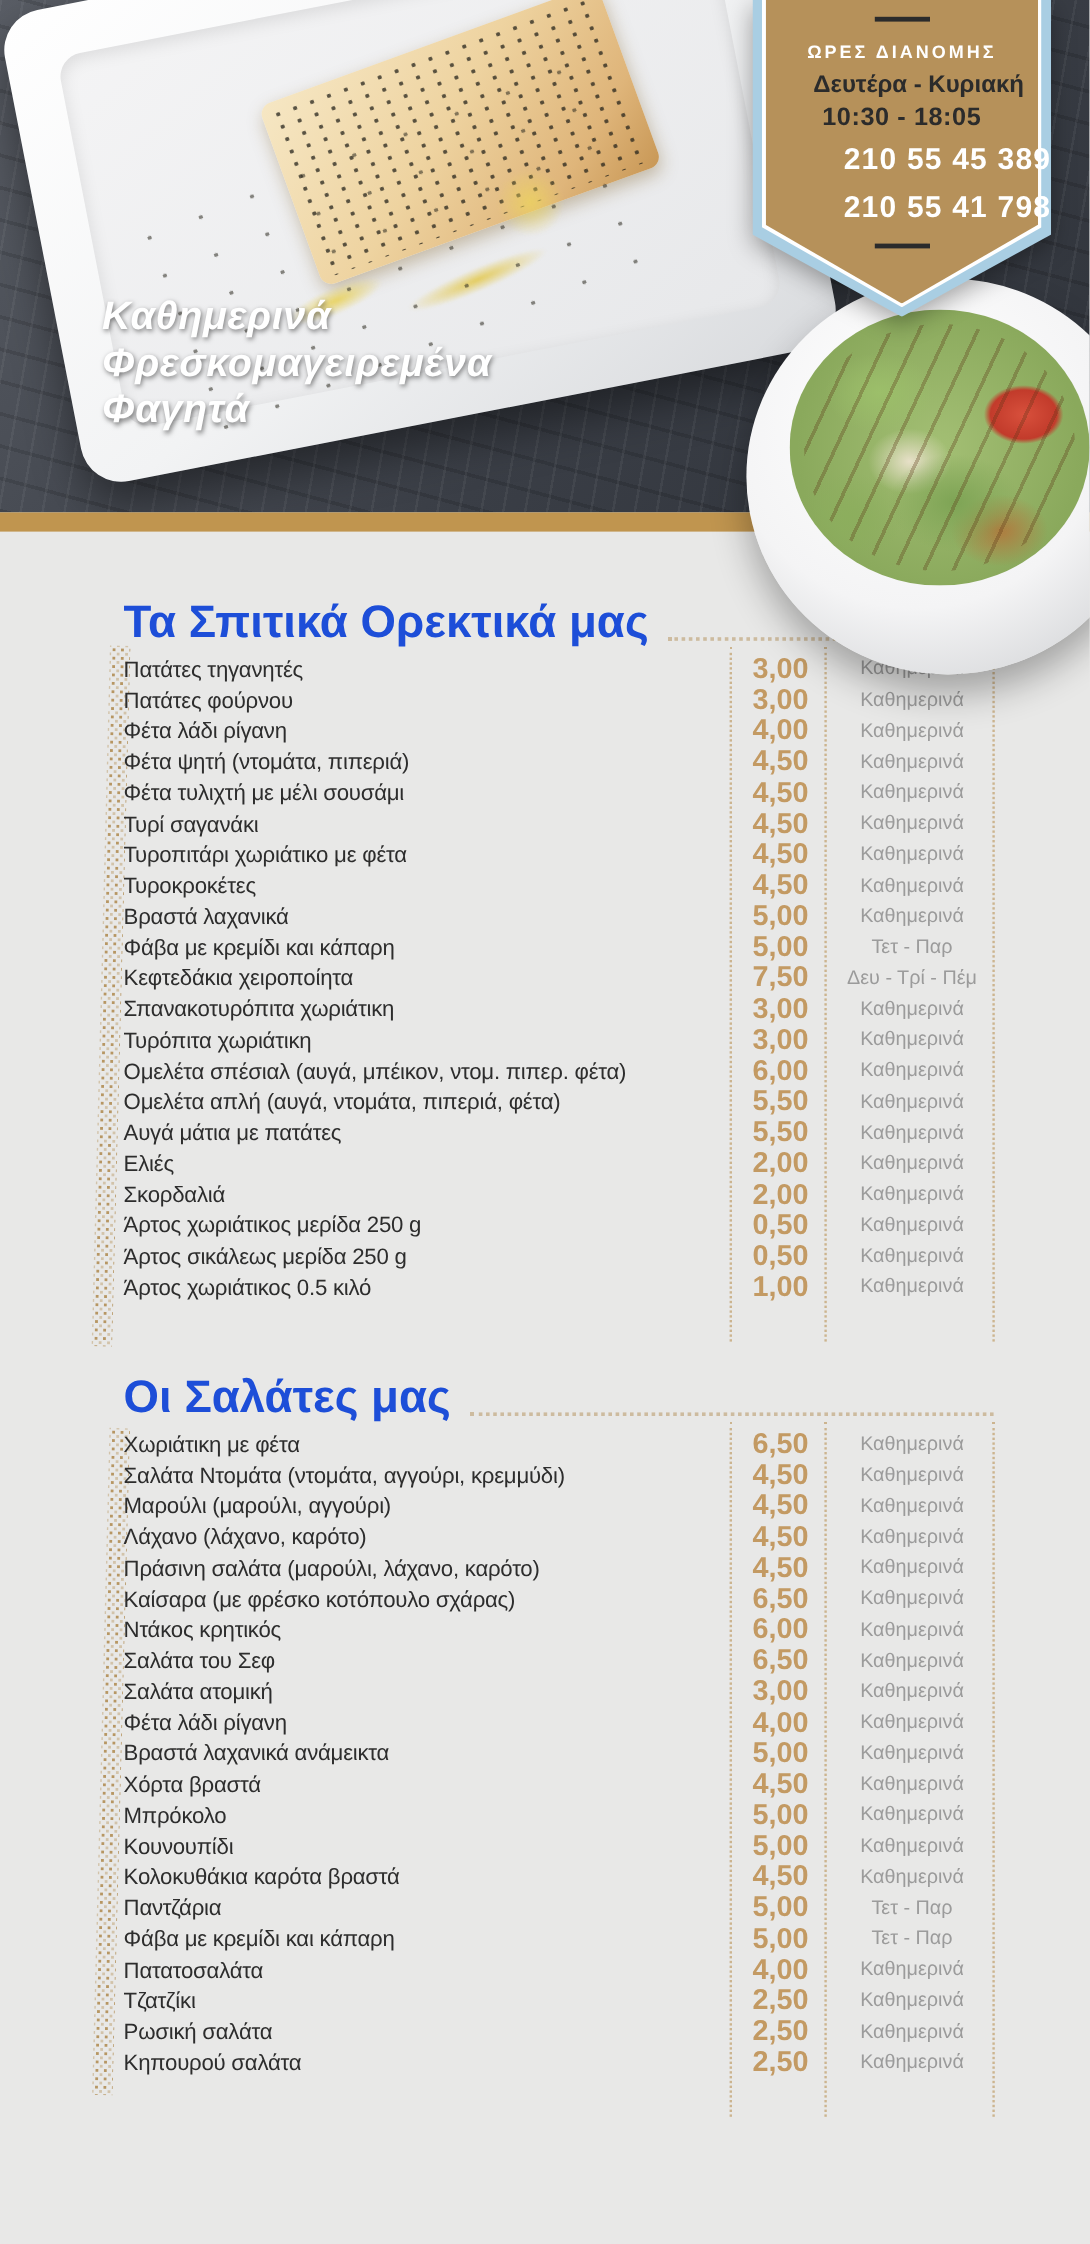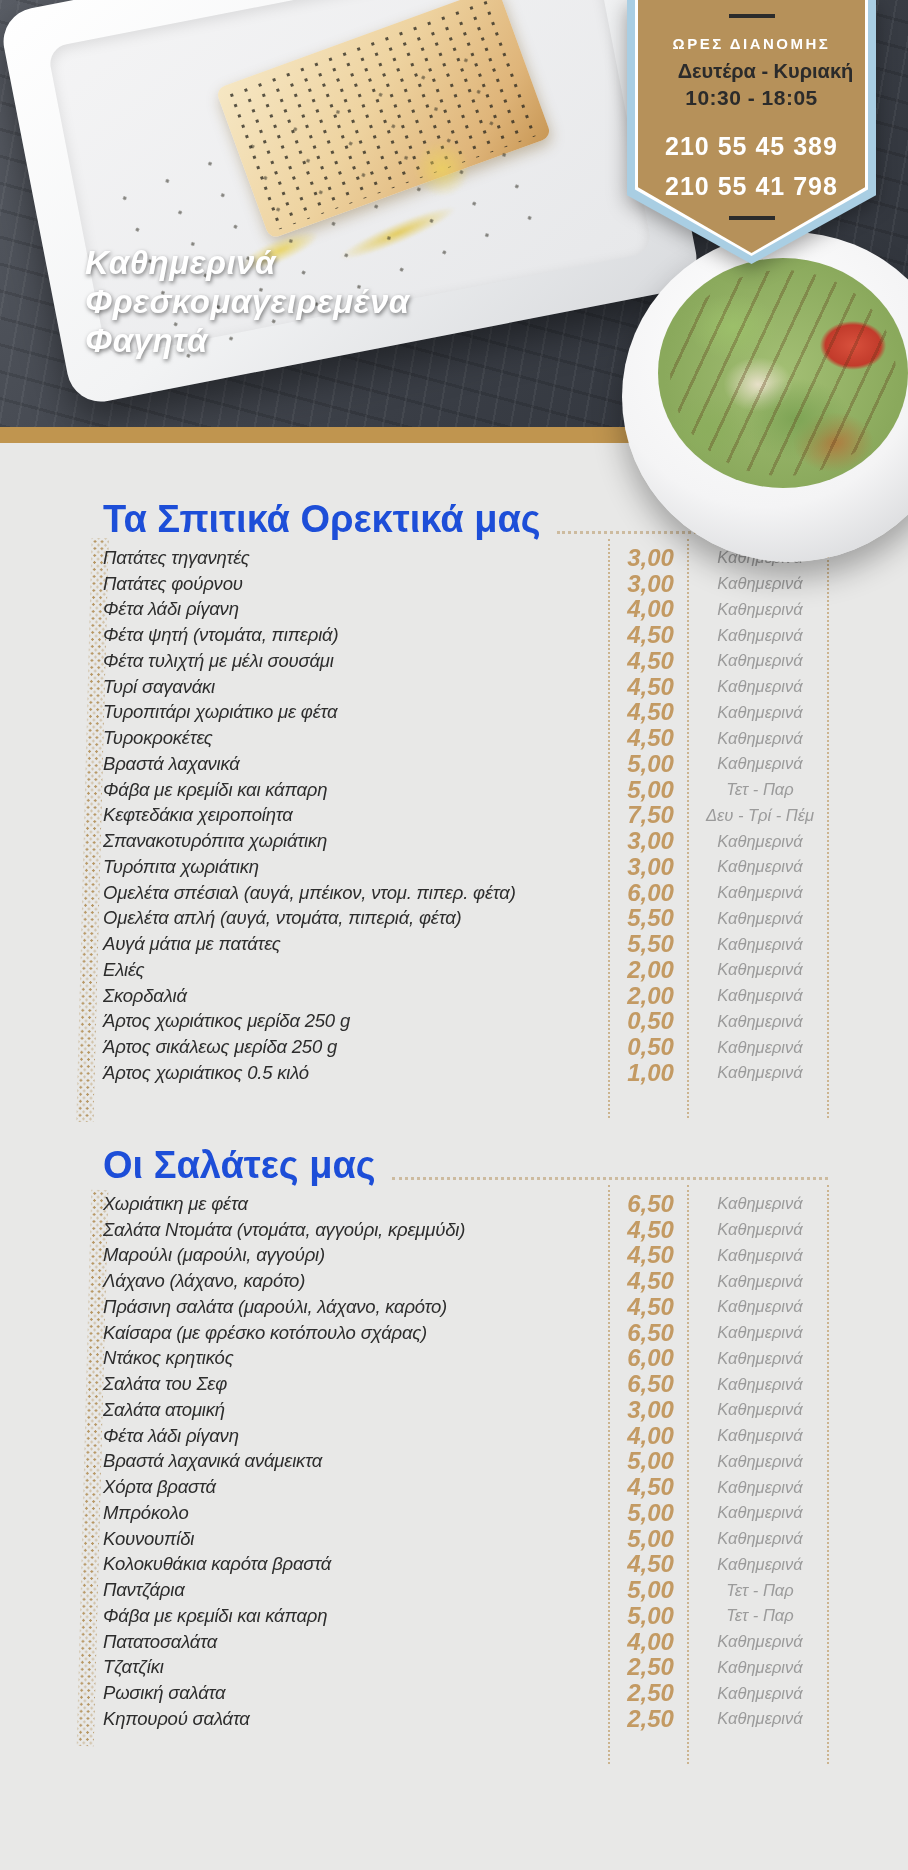--- a/index.html
+++ b/index.html
@@ -72,21 +72,21 @@
   }
   .b-blue{inset:0;background:#a9cee3;}
   .b-white{inset:0 8px 8px 8px;top:0;background:#ffffff;}
   .b-tan{inset:0 11px 11px 11px;top:0;background:#b6915a;}
   .badge-content{position:absolute;left:0;top:0;width:100%;text-align:center;z-index:2;}
   .badge-divider{width:46px;height:4px;background:#2b2b2b;margin:14px auto 0;}
   .badge-title{margin-top:17px;color:#ffffff;font-weight:bold;font-size:15px;letter-spacing:2.5px;}
   .badge-days{margin-top:8px;color:#2b2b2b;font-size:20px;font-weight:700;margin-left:28px;}
   .badge-hours{margin-top:3px;color:#2b2b2b;font-size:21px;font-weight:bold;letter-spacing:.5px;}
   .badge-phone{margin-top:0;color:#ffffff;font-size:25px;font-weight:bold;line-height:40px;letter-spacing:1px;}
-  .badge-phones{margin-top:16px;}
+  .badge-phones{margin-top:3px;text-align:right;}
   .badge-divider2{width:46px;height:4px;background:#2b2b2b;margin:10px auto 0;}
   
   .headline{
     position:absolute;left:85px;top:243px;z-index:4;
     color:#ffffff;font-size:33px;font-weight:bold;font-style:italic;line-height:39px;
     text-shadow:1px 2px 4px rgba(0,0,0,.5);
     letter-spacing:.5px;
   }
   
   .gold-strip{position:absolute;left:0;top:427px;width:908px;height:16px;background:#c0954f;z-index:3;}
@@ -116,21 +116,21 @@
   
   .section{position:absolute;left:103px;width:727px;z-index:2;}
   .section.s1{top:497px;}
   .section.s2{top:1143px;}
   .section-head{display:flex;align-items:flex-end;height:44px;}
   .section-title{
     color:#1d4ed8;font-size:38px;font-weight:bold;line-height:44px;white-space:nowrap;
     letter-spacing:0;
   }
   .leader{flex:1;height:0;border-bottom:3px dotted #c9b493;margin:0 2px 7px 16px;opacity:.85;}
-  .rows{position:relative;margin-top:4px;font-style:italic;}
+  .rows{position:relative;margin-top:4px;}
   .vline{position:absolute;top:-6px;bottom:-32px;width:0;border-left:2px dotted #c6a87a;opacity:.8;}
   .vline.v1{left:505px;}
   .vline.v2{left:584px;}
   .vline.v3{left:724px;}
   .row{display:flex;align-items:center;height:25.75px;}
   .item-name{
     flex:1;min-width:0;font-size:18.5px;color:#2d2d2d;white-space:nowrap;
     padding-right:10px;letter-spacing:-.2px;
   }
   .item-price{width:79px;text-align:center;font-size:24px;font-weight:bold;color:#c39a63;}

